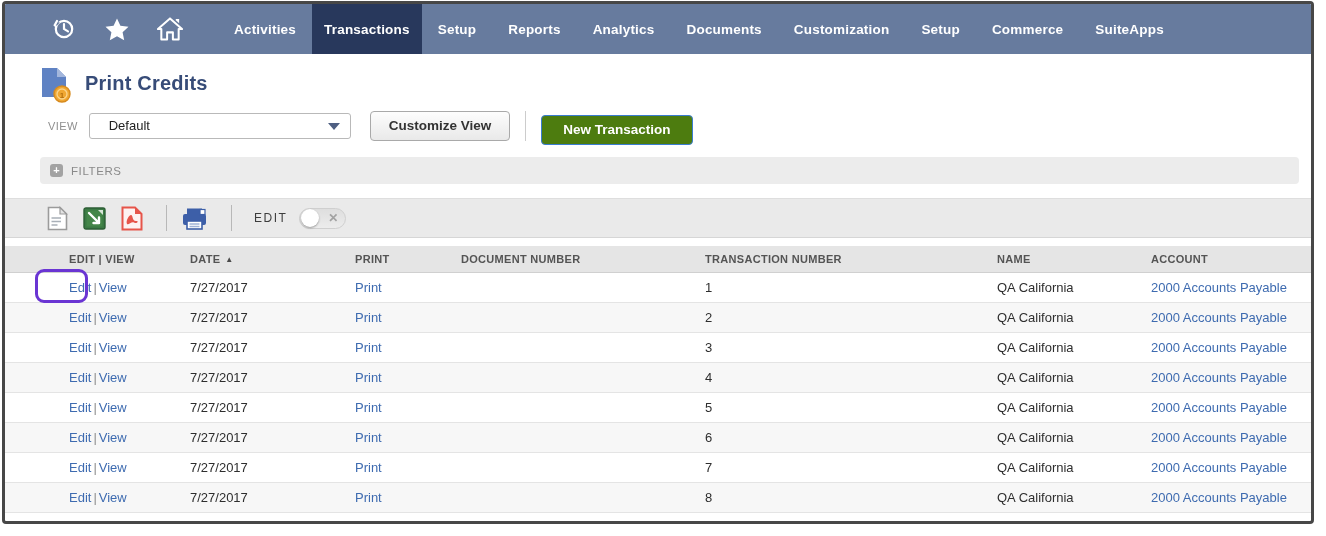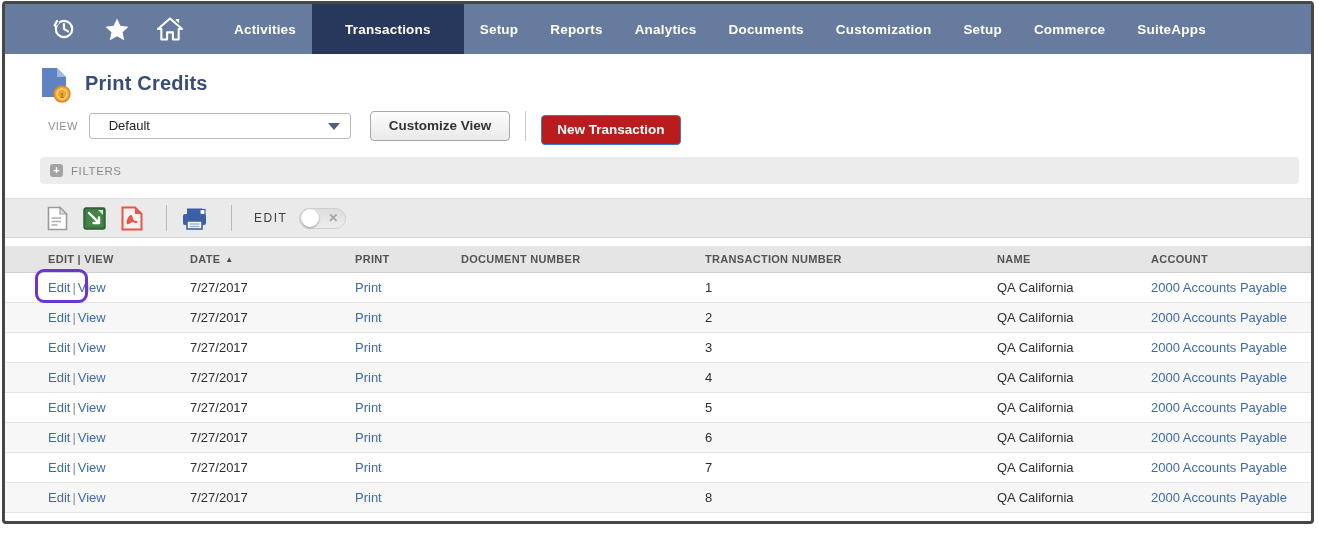--- a/index.html
+++ b/index.html
@@ -13,21 +13,21 @@
 
   
   .nav {
     height:50px; background:#677b9e; display:flex; align-items:stretch;
     color:#fff; font-size:13.5px; font-weight:bold;
   }
   .nav-icons { display:flex; align-items:center; padding-left:46px; }
   .nav-icon { width:26px; display:flex; align-items:center; justify-content:center; margin-right:27px; cursor:pointer; }
   .nav-items { display:flex; align-items:stretch; margin-left:8px; }
   .nav-item { display:flex; align-items:center; padding:0 16px; letter-spacing:.2px; cursor:pointer; white-space:nowrap; }
-  .nav-item.active { background:#28385c; padding:0 33px; }
+  .nav-item.active { background:#28385c; padding:0 12px; }
 
   
   .title-row { height:50px; padding:13px 0 0 35px; display:flex; align-items:flex-start; }
   .title-row h1 { font-size:20px; font-weight:bold; color:#374c78; margin:5px 0 0 13px; letter-spacing:.2px; }
 
   .view-row { height:43px; display:flex; align-items:center; padding-left:43px; }
   .view-label { font-size:11px; color:#8f8f8f; letter-spacing:.4px; }
   .select {
     position:relative; margin-left:11px; width:262px; height:26px;
     border:1px solid #b9b9b9; border-radius:3px; background:#fff;
@@ -38,21 +38,21 @@
     border-left:6px solid transparent; border-right:6px solid transparent;
     border-top:7px solid #4e5f82;
   }
   .btn {
     height:30px; border-radius:4px; font-size:13.5px; font-weight:bold;
     display:inline-flex; align-items:center; padding:0 18px; cursor:pointer; white-space:nowrap;
   }
   .btn-gray { margin-left:19px; border:1px solid #a9a9a9; color:#333;
     background:linear-gradient(#fdfdfd,#e9e9e9); }
   .vdivider { width:1px; height:30px; background:#ccc; margin:0 15px; }
-  .btn-blue { border:1px solid #3a7cd0; color:#fff; background:#b91c1c; padding:0 15px;margin-top:8px; }
+  .btn-blue { border:1px solid #3a7cd0; color:#fff; background:#4d7c0f; padding:0 21px;margin-top:8px; }
 
   .filters-bar {
     margin:10px 12px 0 35px; height:27px; background:#ececec; border-radius:4px;
     display:flex; align-items:center; padding-left:10px; cursor:pointer;
   }
   .plus-box {
     width:13px; height:13px; background:#a3a3a3; border-radius:3px; color:#fff;
     font-size:11px; font-weight:bold; line-height:12px; text-align:center;
   }
   .filters-label { margin-left:8px; font-size:11.5px; font-weight:normal; color:#8a8a8a; letter-spacing:.6px;text-align:center; }
@@ -79,21 +79,21 @@
   }
 
   
   table { width:1306px; border-collapse:collapse; table-layout:fixed; margin-top:8px; font-size:13px; }
   col.c1{width:185px;} col.c2{width:165px;} col.c3{width:106px;} col.c4{width:244px;}
   col.c5{width:292px;} col.c6{width:154px;} col.c7{width:160px;}
   thead th {
     background:#e5e5e5; height:26px; text-align:left; font-size:11px; font-weight:bold;
     color:#545454; letter-spacing:.3px; border-bottom:1px solid #d0d0d0; cursor:pointer;
   }
-  th.c-editview, td.c-editview { padding-left:43px; }
+  th.c-editview, td.c-editview { padding-left:64px; }
   tbody td { height:30px; border-bottom:1px solid #e4e4e4; color:#2e2e2e; vertical-align:middle; }
   tbody tr.alt { background:#f7f7f7; }
   a.lnk { color:#3e6bb0; text-decoration:none; cursor:pointer; }
   .sep { color:#8d8d8d; padding:0 2px; }
   .sort { font-size:8px; color:#4a4a4a; margin-left:5px; vertical-align:1px; }
 
   
   .edit-highlight {
     position:absolute; left:30px; top:265px; width:53px; height:34px;
     border:3px solid #6a35d3; border-radius:9px; pointer-events:none;

